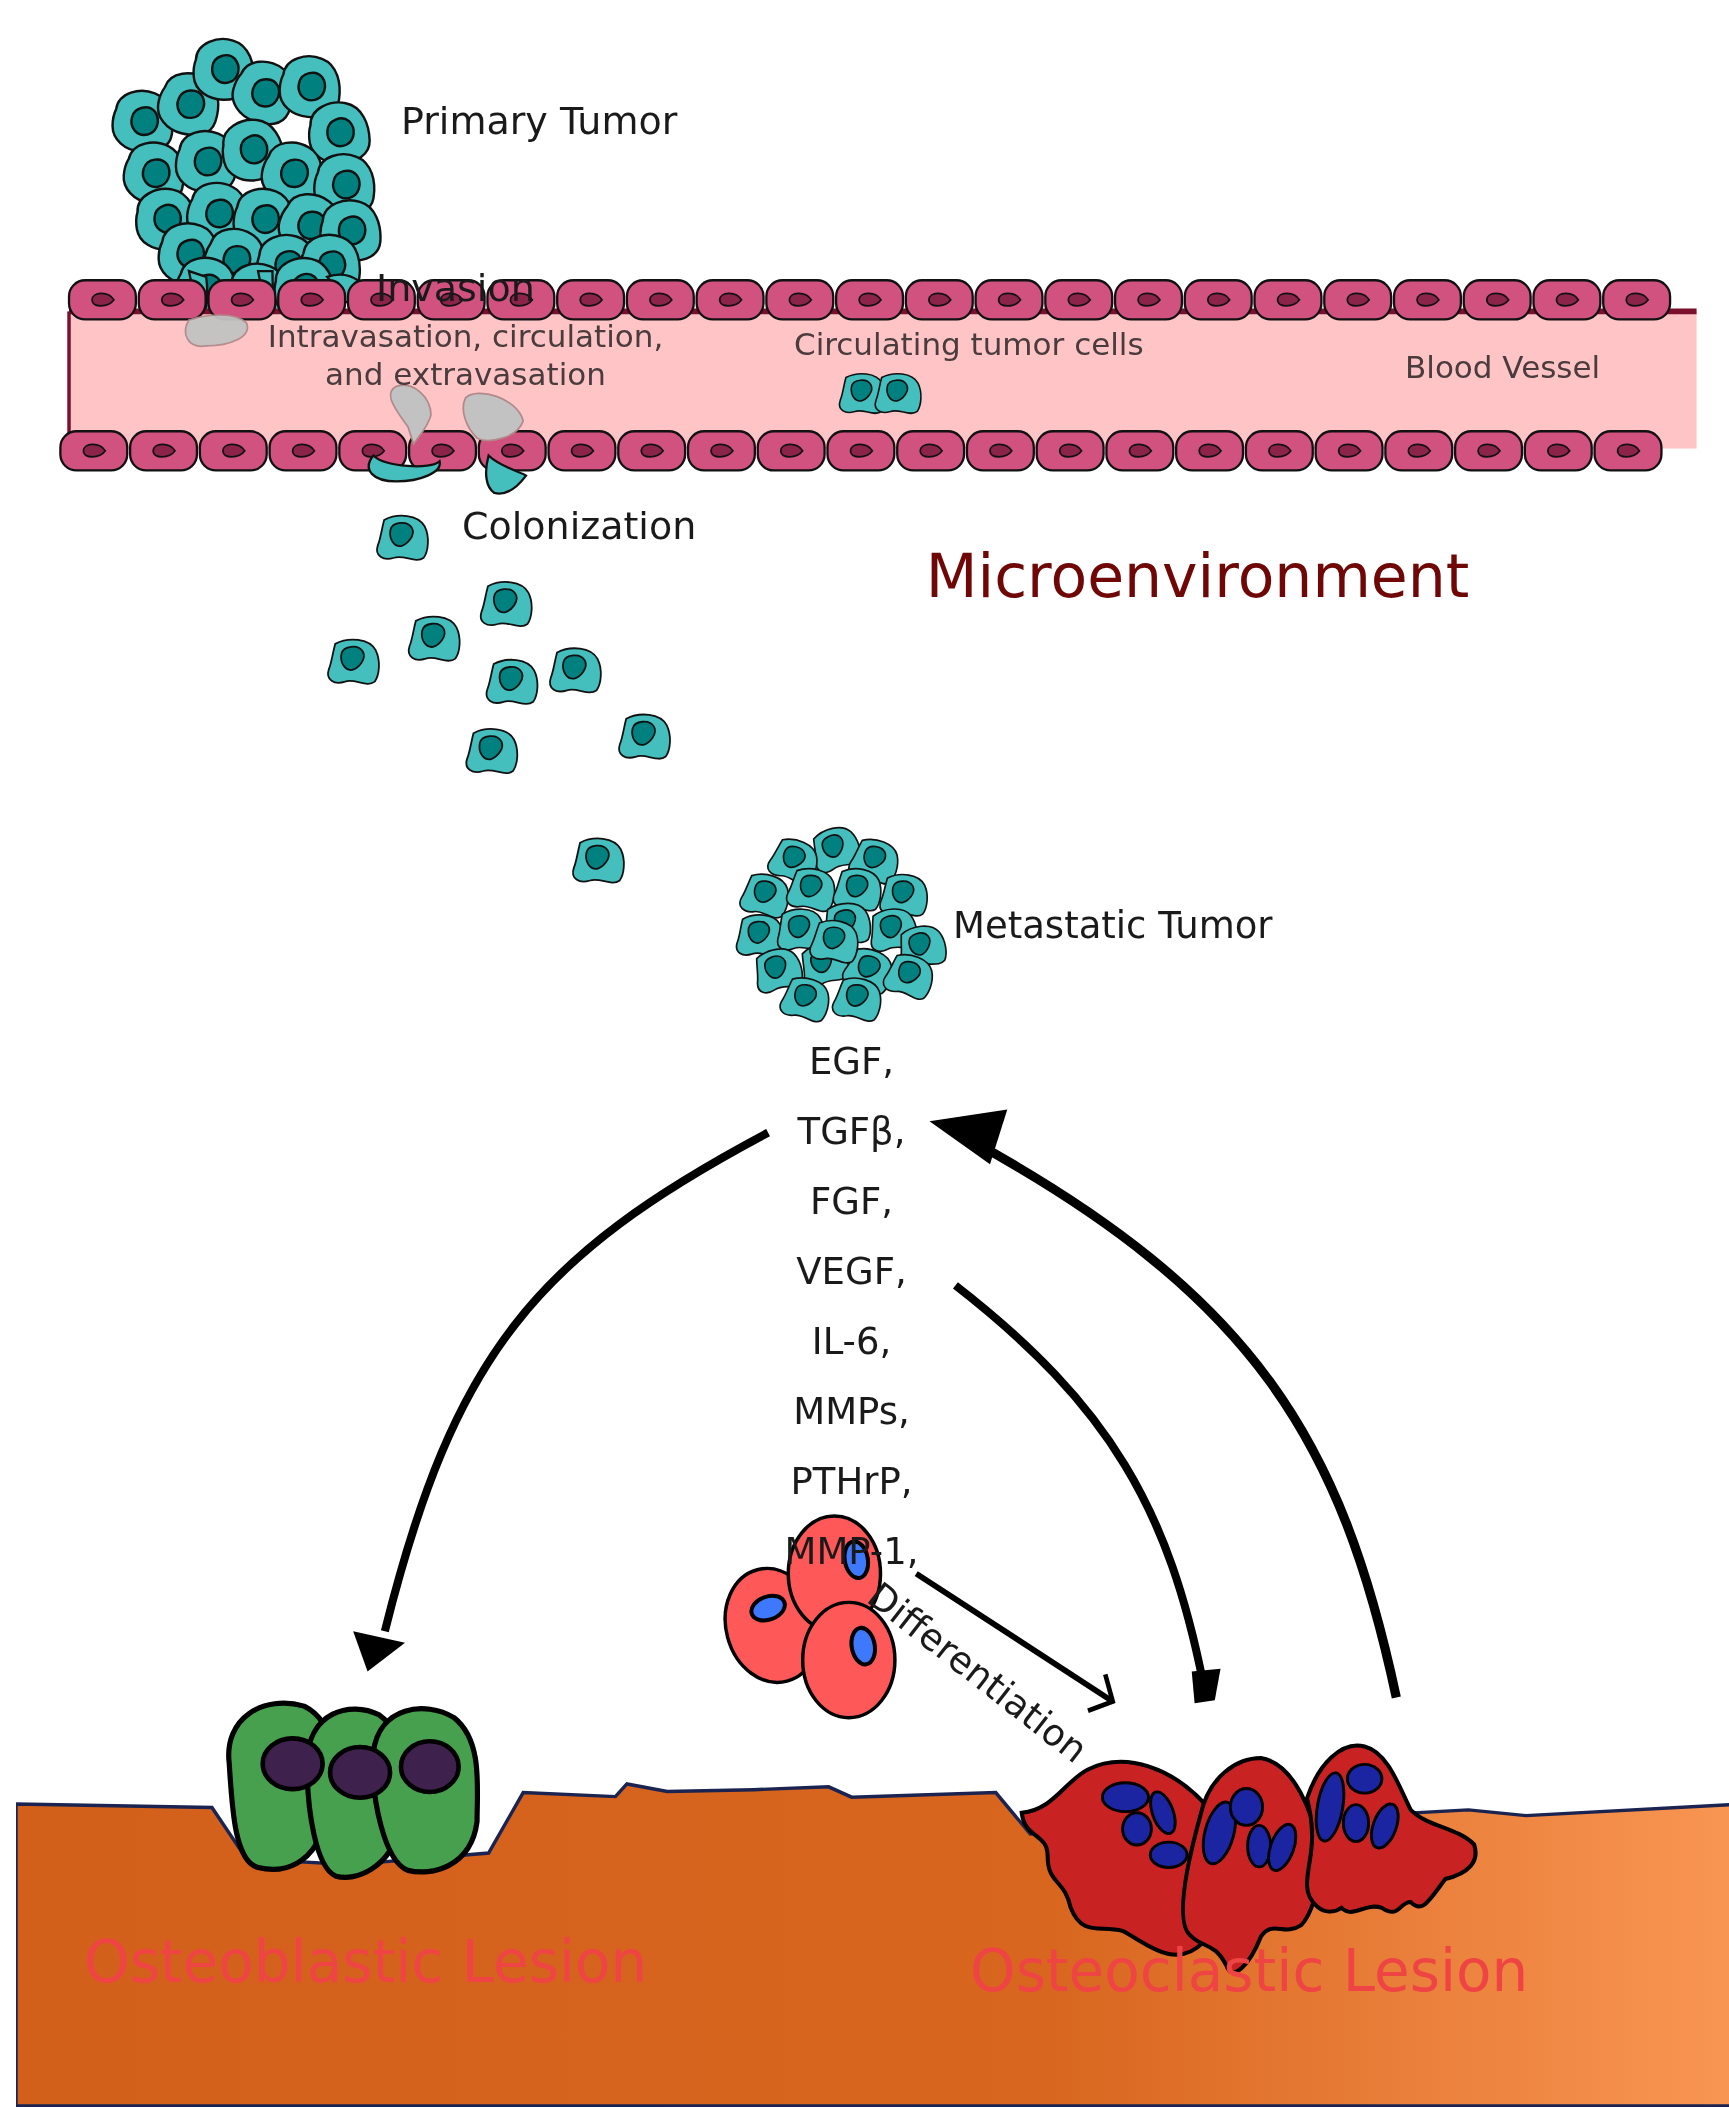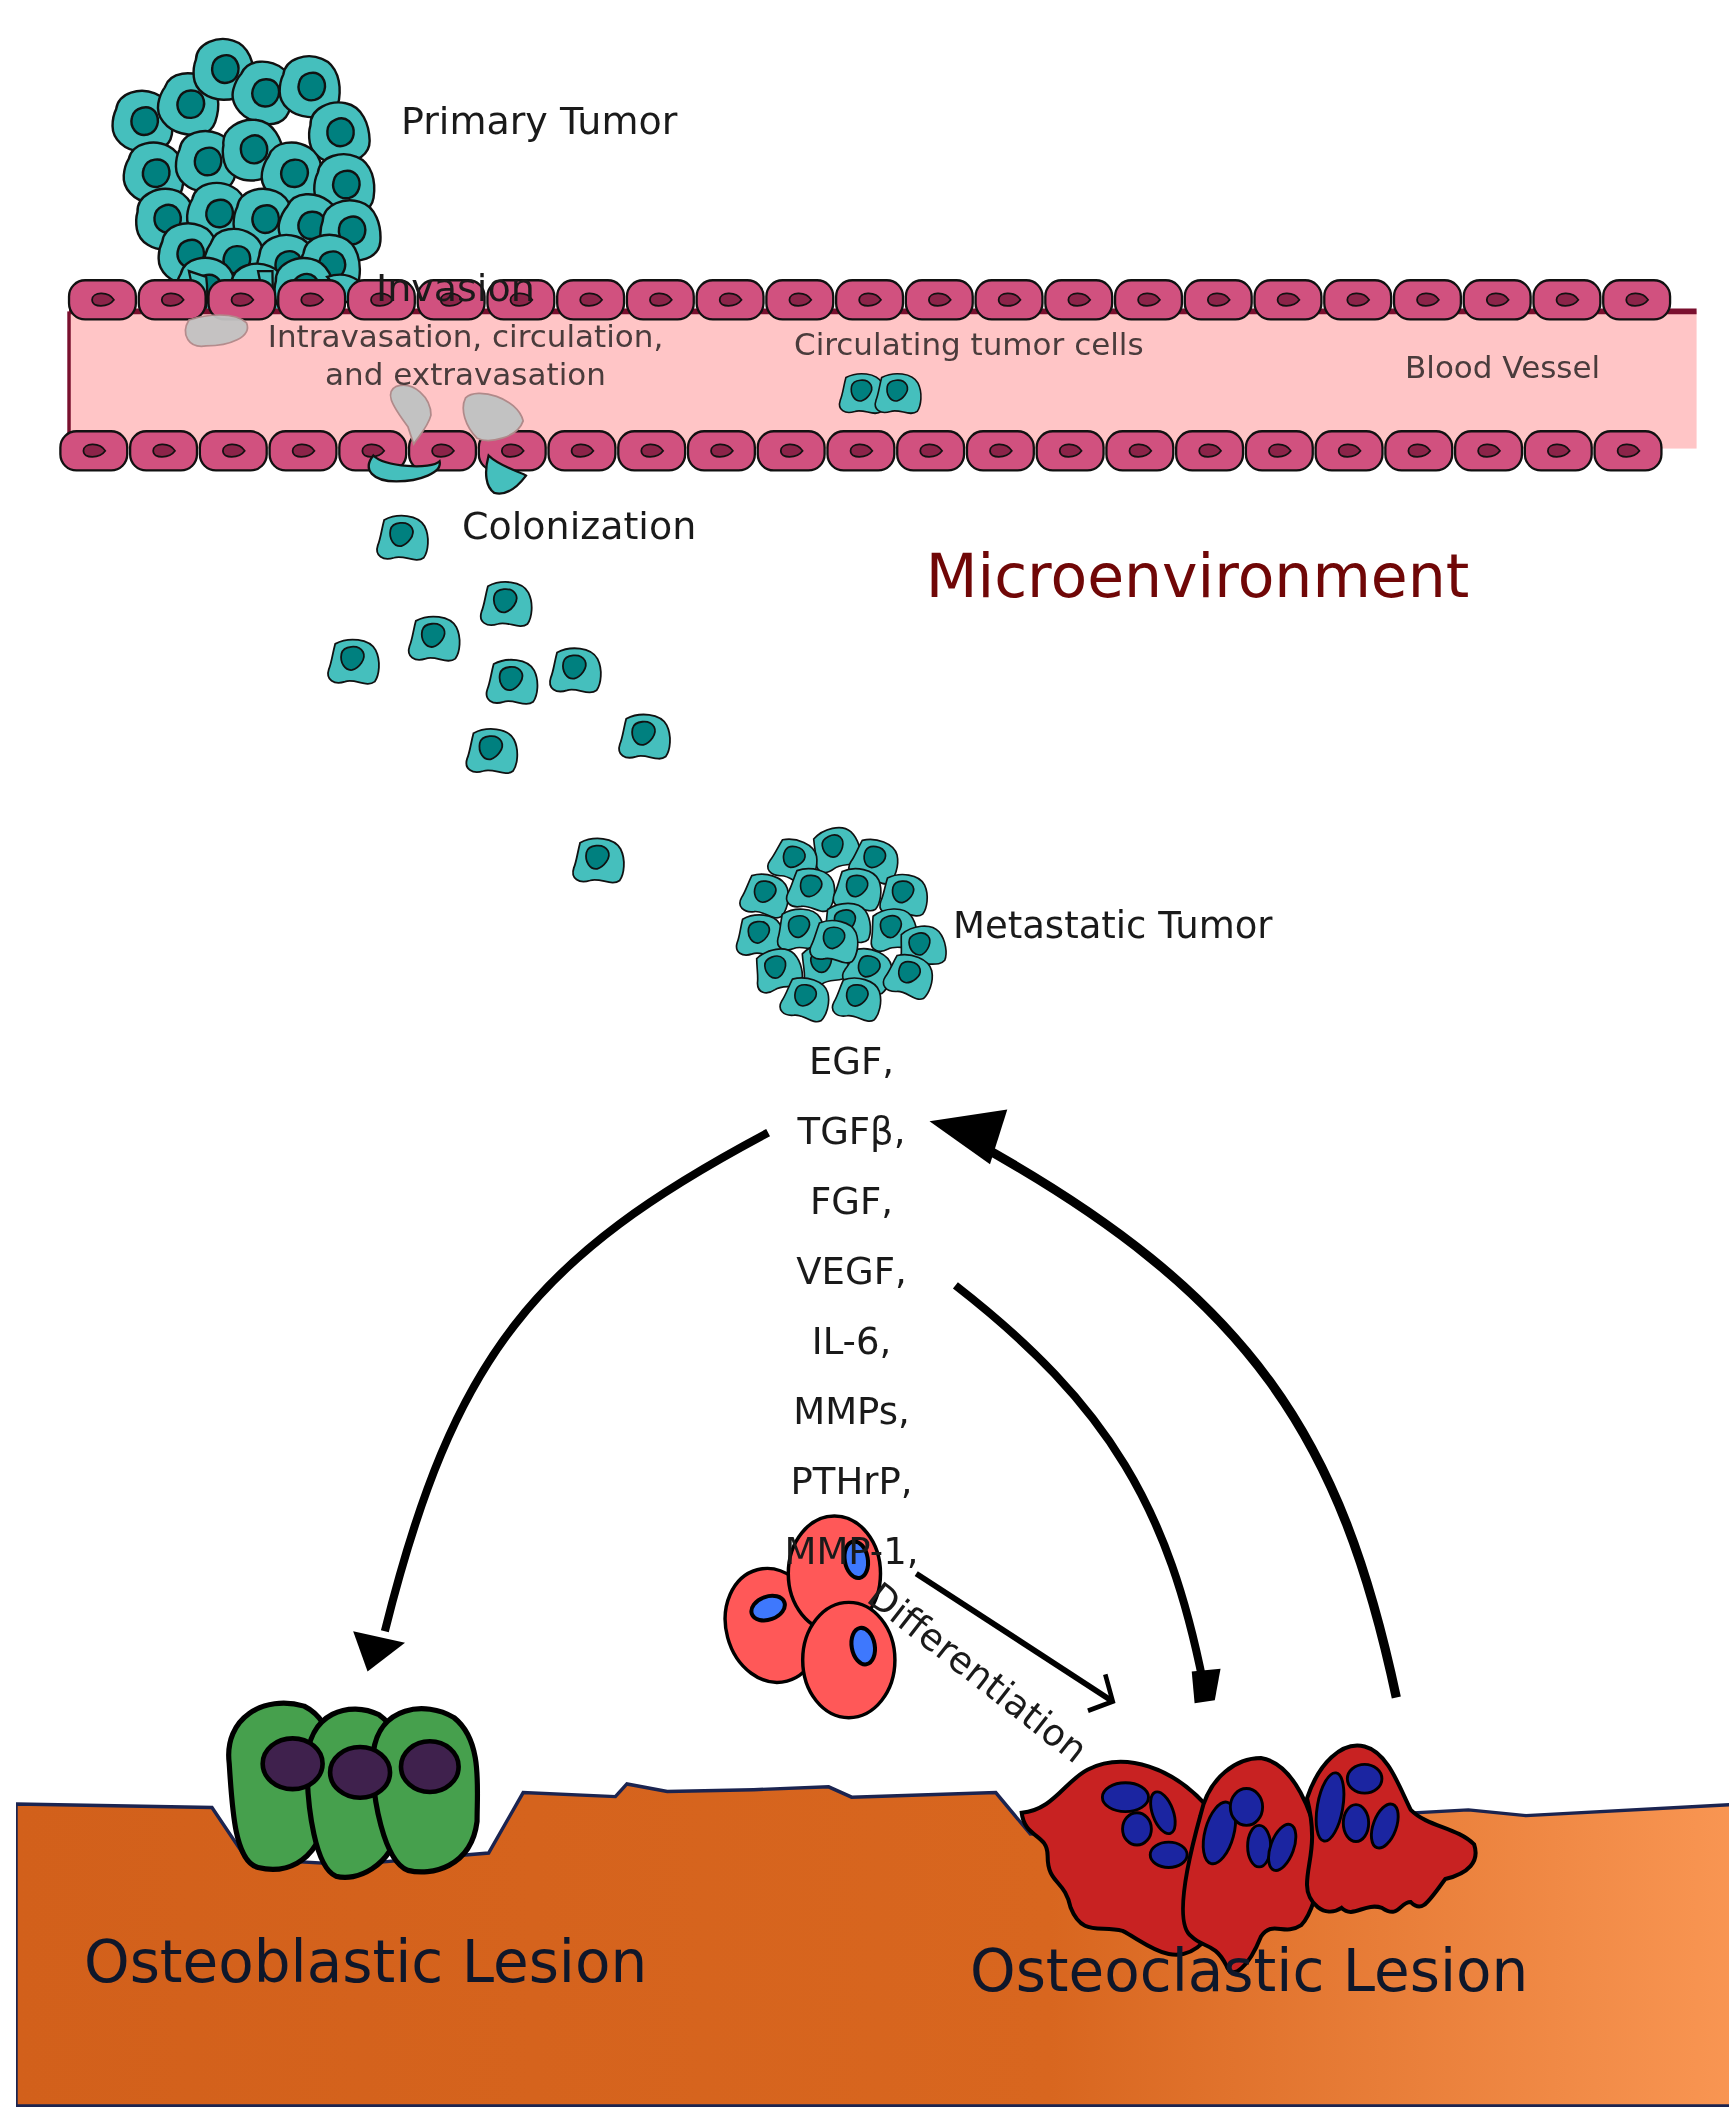--- a/index.html
+++ b/index.html
@@ -3,21 +3,21 @@
 <meta charset="utf-8">
 <style>
   html, body { margin:0; padding:0; background:#ffffff; }
   body { width:1729px; height:2108px; position:relative; overflow:hidden;
          font-family:"DejaVu Sans", "Liberation Sans", sans-serif; }
   #stage { position:absolute; left:16px; top:0; width:1729px; height:2036px; }
   .lbl { position:absolute; white-space:nowrap; color:#1a1a1a; }
   .lbl-black { font-size:38px; color:#1a1a1a; }
   .lbl-vessel { font-size:31px; color:#4a3c3c; text-align:center; line-height:38px; }
   .lbl-title { font-size:60px; color:#700707; text-align:center; line-height:81px; }
-  .lbl-lesion { font-size:58px; color:#0f172a; }
+  .lbl-lesion { font-size:58px; color:#ef4444; }
   .factors { position:absolute; left:749px; top:1015px; width:173px; text-align:center;
              font-size:37px; line-height:46px; color:#1a1a1a; }
   .factors div { white-space:nowrap;margin-top:24px; }
   .diff { position:absolute; left:870px; top:1574px; font-size:37px; color:#1a1a1a;
           transform-origin:0 0; transform:rotate(38deg); white-space:nowrap; }
 </style>
 </head>
 <body>
 
 <div id="stage">

